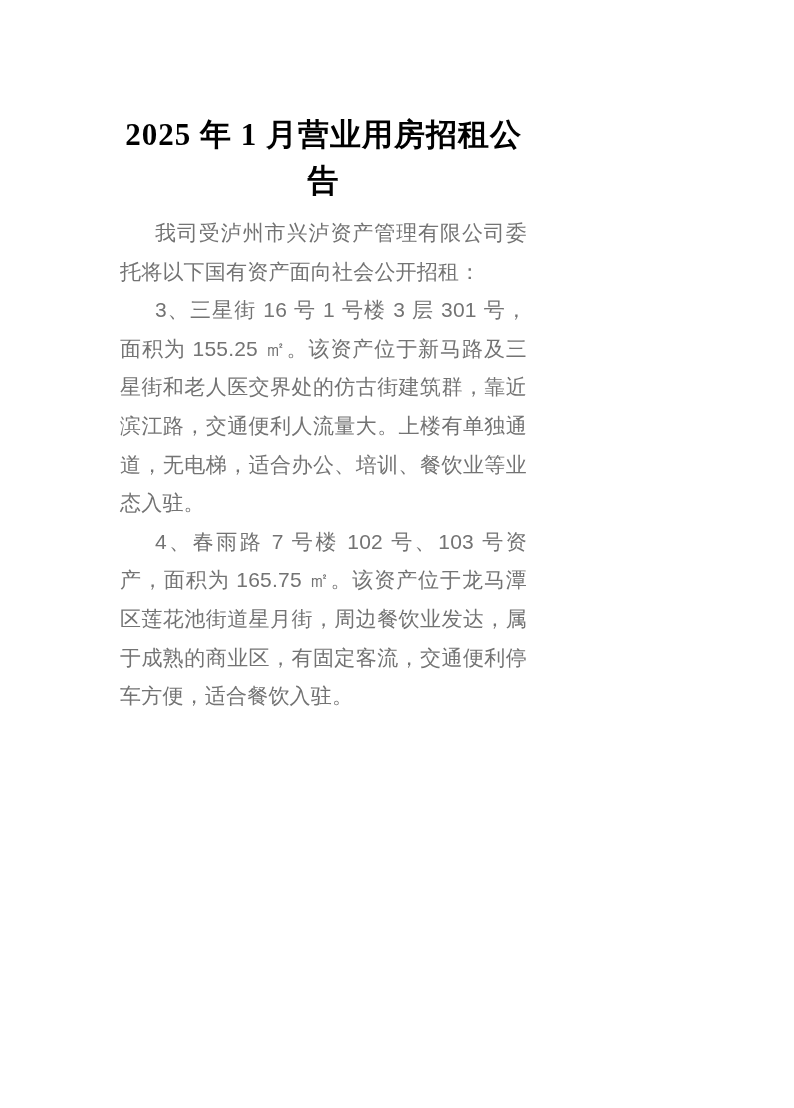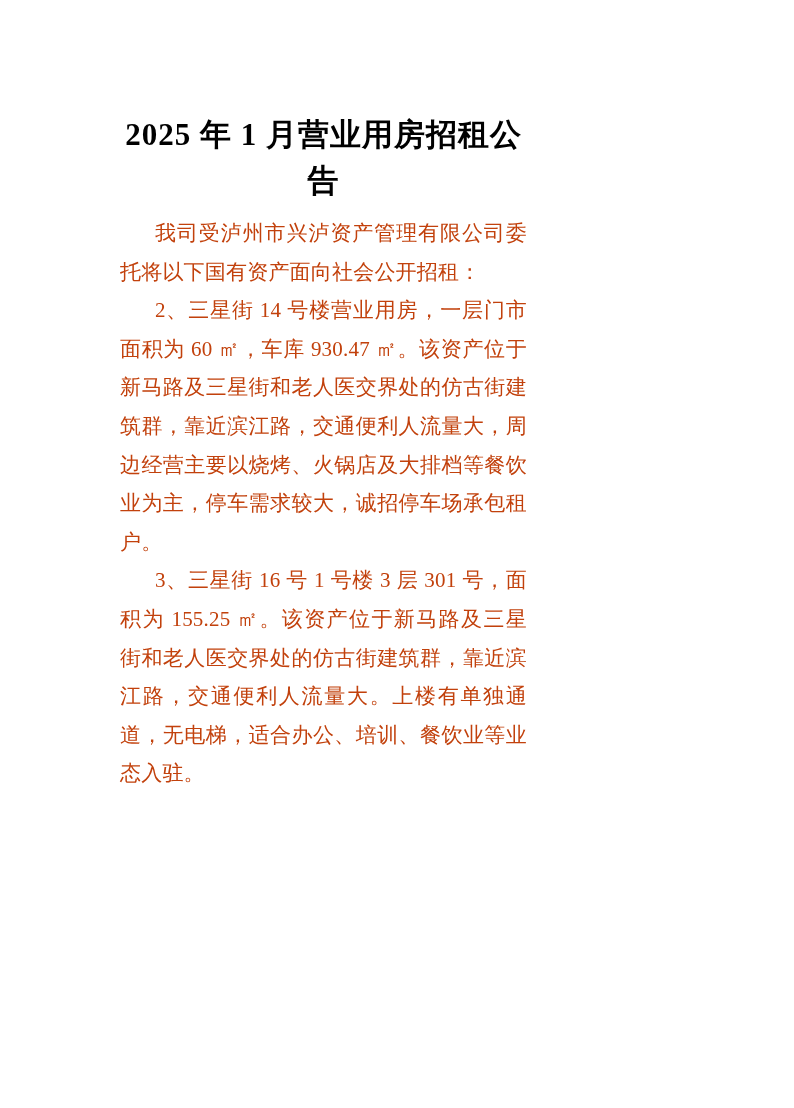--- a/index.html
+++ b/index.html
@@ -28,31 +28,31 @@
     color: #000000;
     font-family: "Liberation Serif", serif;
   }
   .doc-paragraph {
     margin: 0;
     font-size: 21px;
     line-height: 38.6px;
     text-align: justify;
     text-indent: 35px;
     letter-spacing: 0.2px;
-    color: #c2410c;
-    font-family: Liberation Serif, serif;
+    color: #737373;
+    font-family: Liberation Sans, sans-serif;
   }
 </style>
 </head>
 <body>
 
 <div class="page">
   <h1 class="doc-title">2025 年 1 月营业用房招租公告</h1>
 
   <p class="doc-paragraph">我司受泸州市兴泸资产管理有限公司委托将以下国有资产面向社会公开招租：</p>
 
 
-  <p class="doc-paragraph">2、三星街 14 号楼营业用房，一层门市面积为 60 ㎡，车库 930.47 ㎡。该资产位于新马路及三星街和老人医交界处的仿古街建筑群，靠近滨江路，交通便利人流量大，周边经营主要以烧烤、火锅店及大排档等餐饮业为主，停车需求较大，诚招停车场承包租户。</p>
 
   <p class="doc-paragraph">3、三星街 16 号 1 号楼 3 层 301 号，面积为 155.25 ㎡。该资产位于新马路及三星街和老人医交界处的仿古街建筑群，靠近滨江路，交通便利人流量大。上楼有单独通道，无电梯，适合办公、培训、餐饮业等业态入驻。</p>
 
+  <p class="doc-paragraph">4、春雨路 7 号楼 102 号、103 号资产，面积为 165.75 ㎡。该资产位于龙马潭区莲花池街道星月街，周边餐饮业发达，属于成熟的商业区，有固定客流，交通便利停车方便，适合餐饮入驻。</p>
 
 </div>
 
 </body></html>

